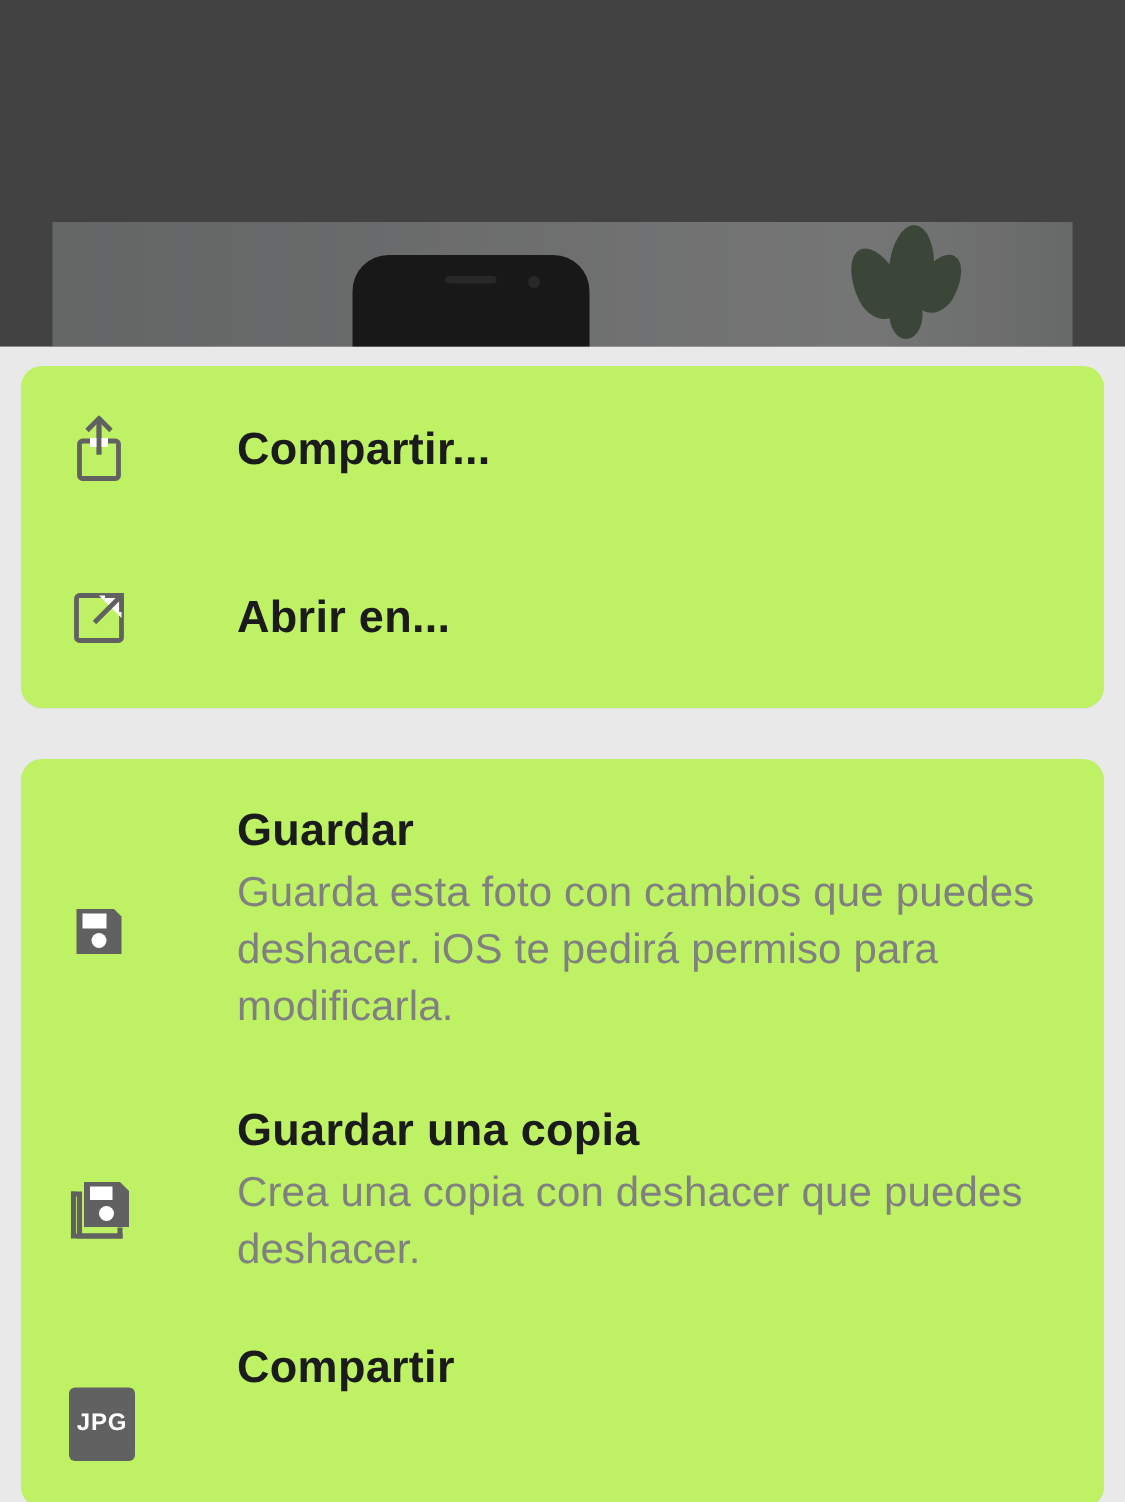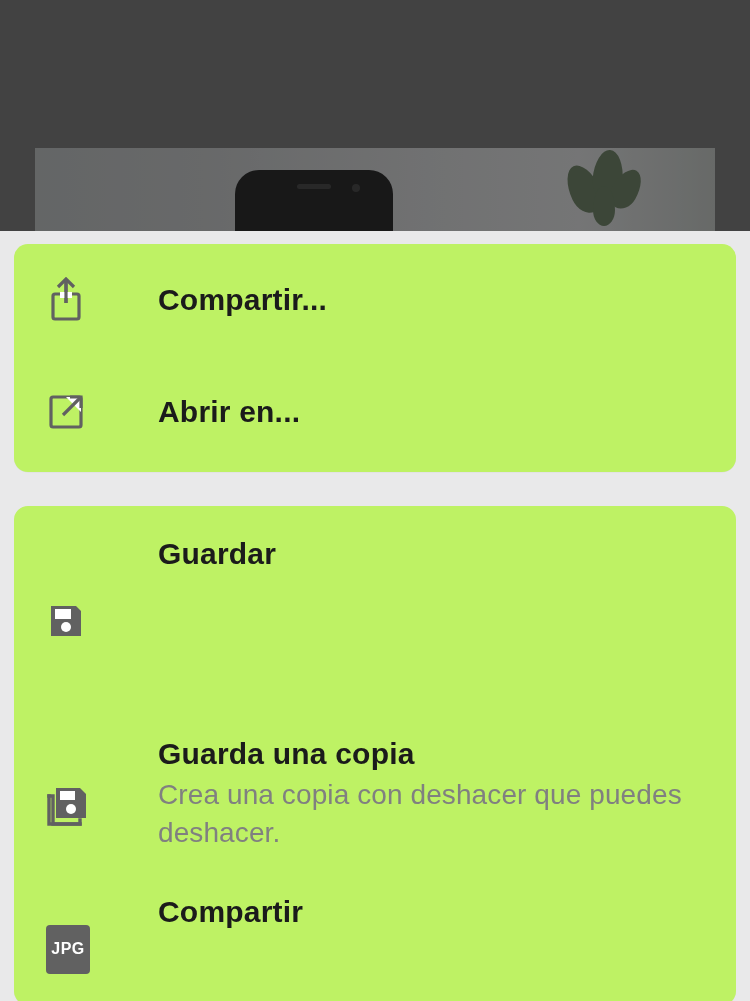--- a/index.html
+++ b/index.html
@@ -218,35 +218,36 @@
   <div class="row tall">
     <div class="icon-slot">
       <svg width="40" height="40" viewBox="0 0 40 40">
         <path d="M5 5 H30 L35 10 V35 H5 Z" fill="#616161"></path>
         <rect x="9" y="8" width="16" height="10" fill="#ffffff"></rect>
         <circle cx="20" cy="26" r="5" fill="#ffffff"></circle>
       </svg>
     </div>
     <div class="text-slot">
       <div class="title">Guardar</div>
+      <div class="subtitle">Guarda esta foto con cambios que puedes deshacer. iOS te pedirá permiso para modificarla.</div>
     </div>
   </div>
 
   <div class="row med">
     <div class="icon-slot">
       <svg width="44" height="44" viewBox="0 0 44 44">
         <path d="M3 12 H7 V40 H34 V36" fill="none" stroke="#616161" stroke-width="3.4" stroke-linecap="square"></path>
         <path d="M3 12 V40 H34" fill="none" stroke="#616161" stroke-width="3.4" stroke-linecap="square"></path>
         <path d="M10 4 H34 L40 10 V34 H10 Z" fill="#616161"></path>
         <rect x="14" y="7" width="15" height="9" fill="#ffffff"></rect>
         <circle cx="25" cy="25" r="5" fill="#ffffff"></circle>
       </svg>
     </div>
     <div class="text-slot">
-      <div class="title">Guarda una copia</div>
+      <div class="title">Guardar una copia</div>
       <div class="subtitle">Crea una copia con deshacer que puedes deshacer.</div>
     </div>
   </div>
 
   <div class="row short">
     <div class="icon-slot">
       <div class="jpg-badge">JPG</div>
     </div>
     <div class="text-slot">
       <div class="title">Compartir</div>

